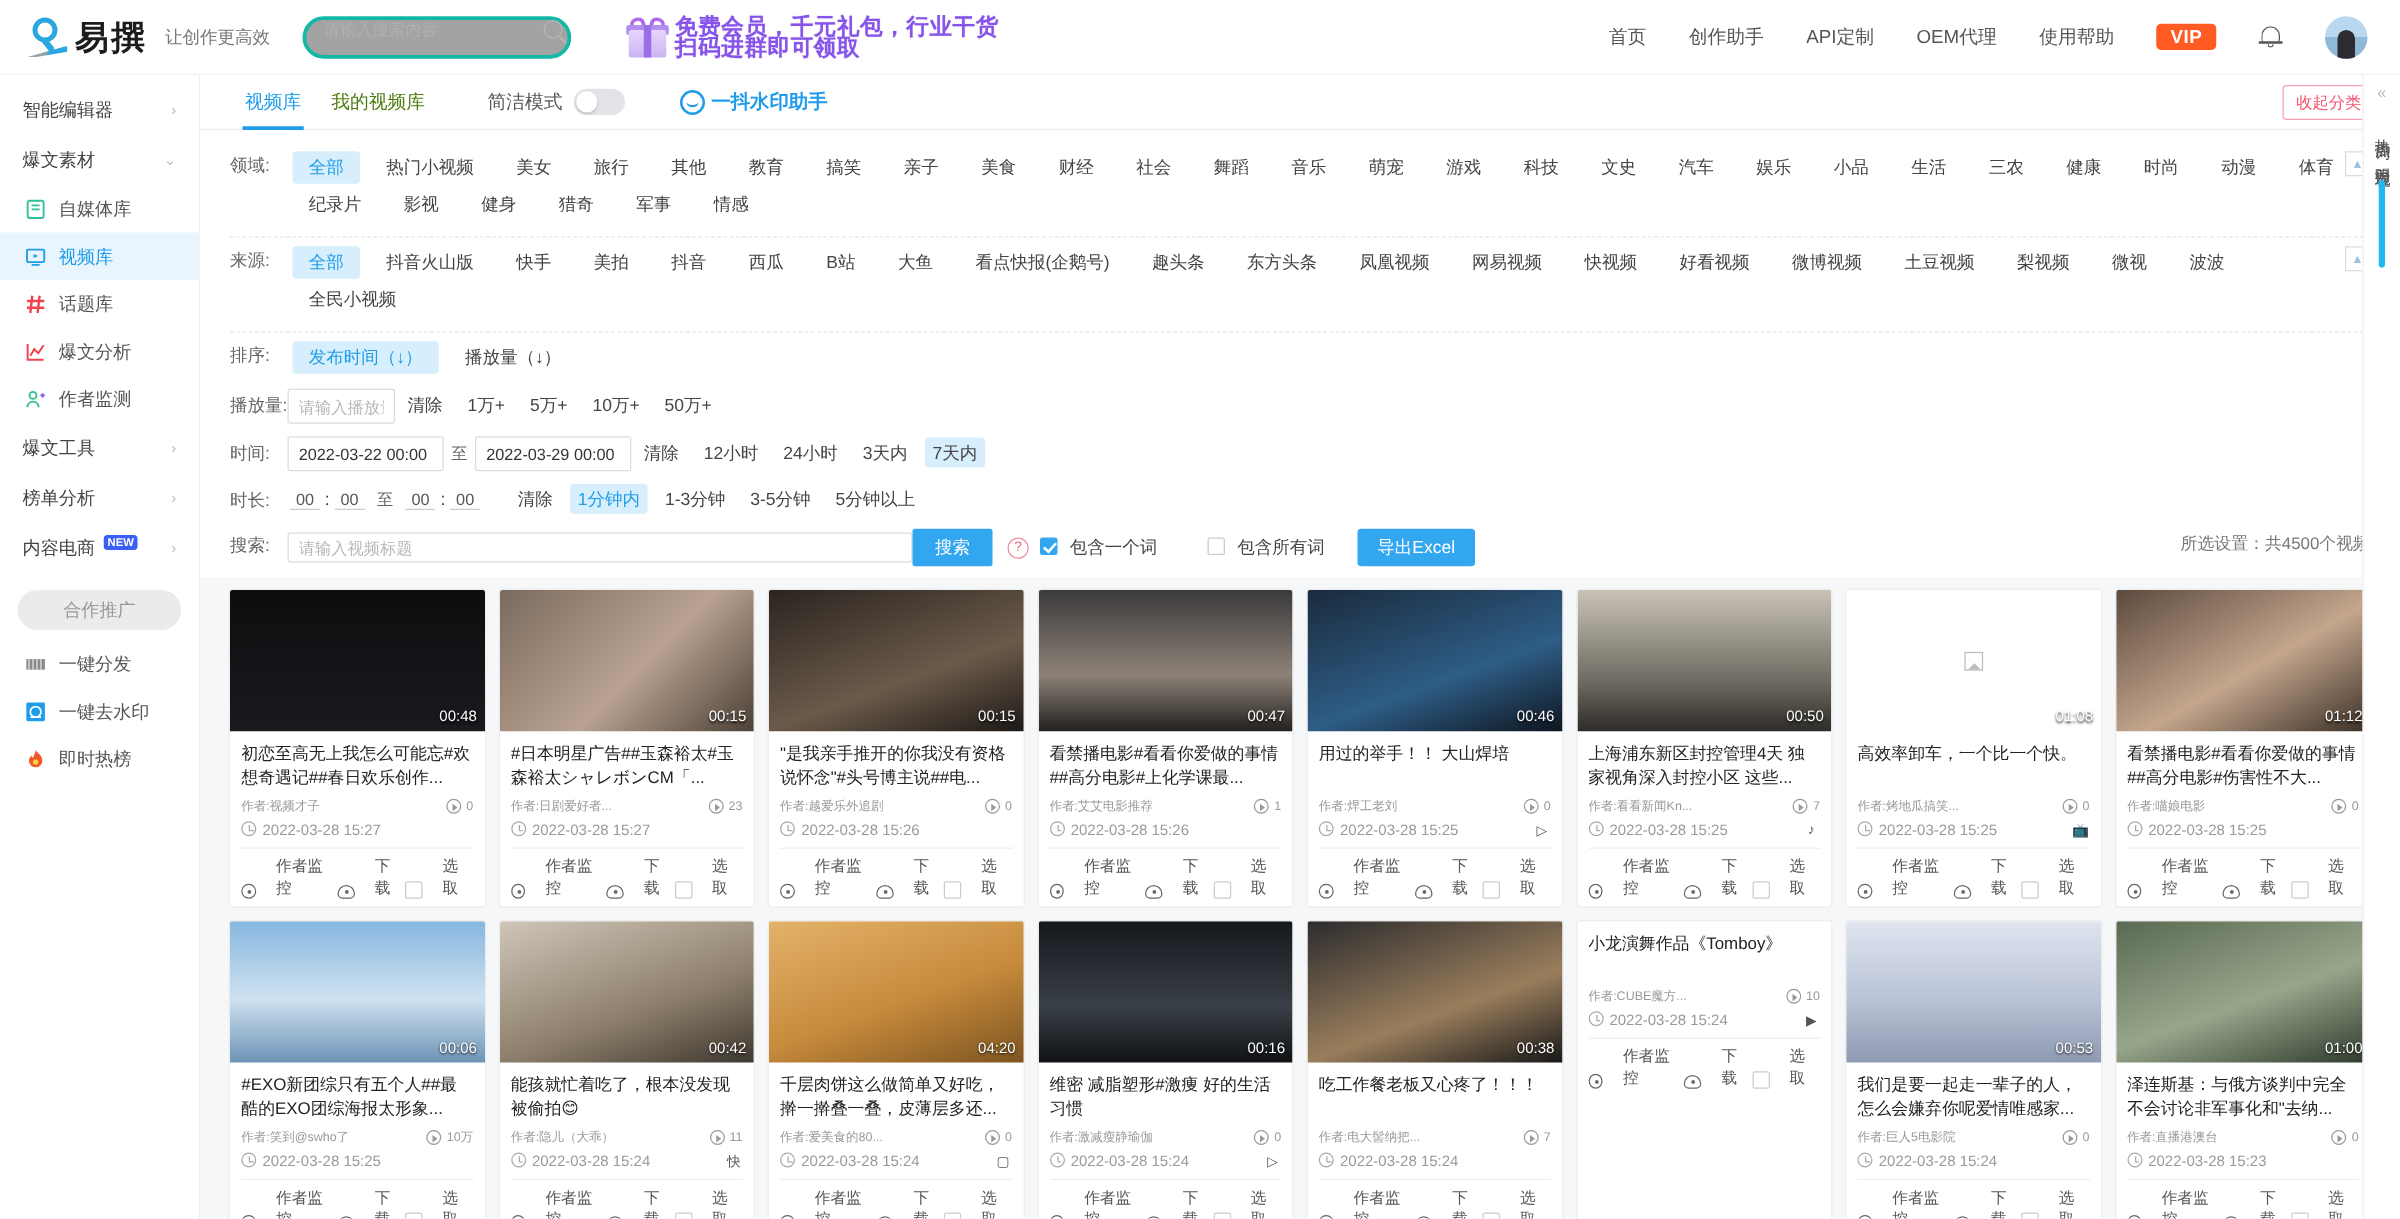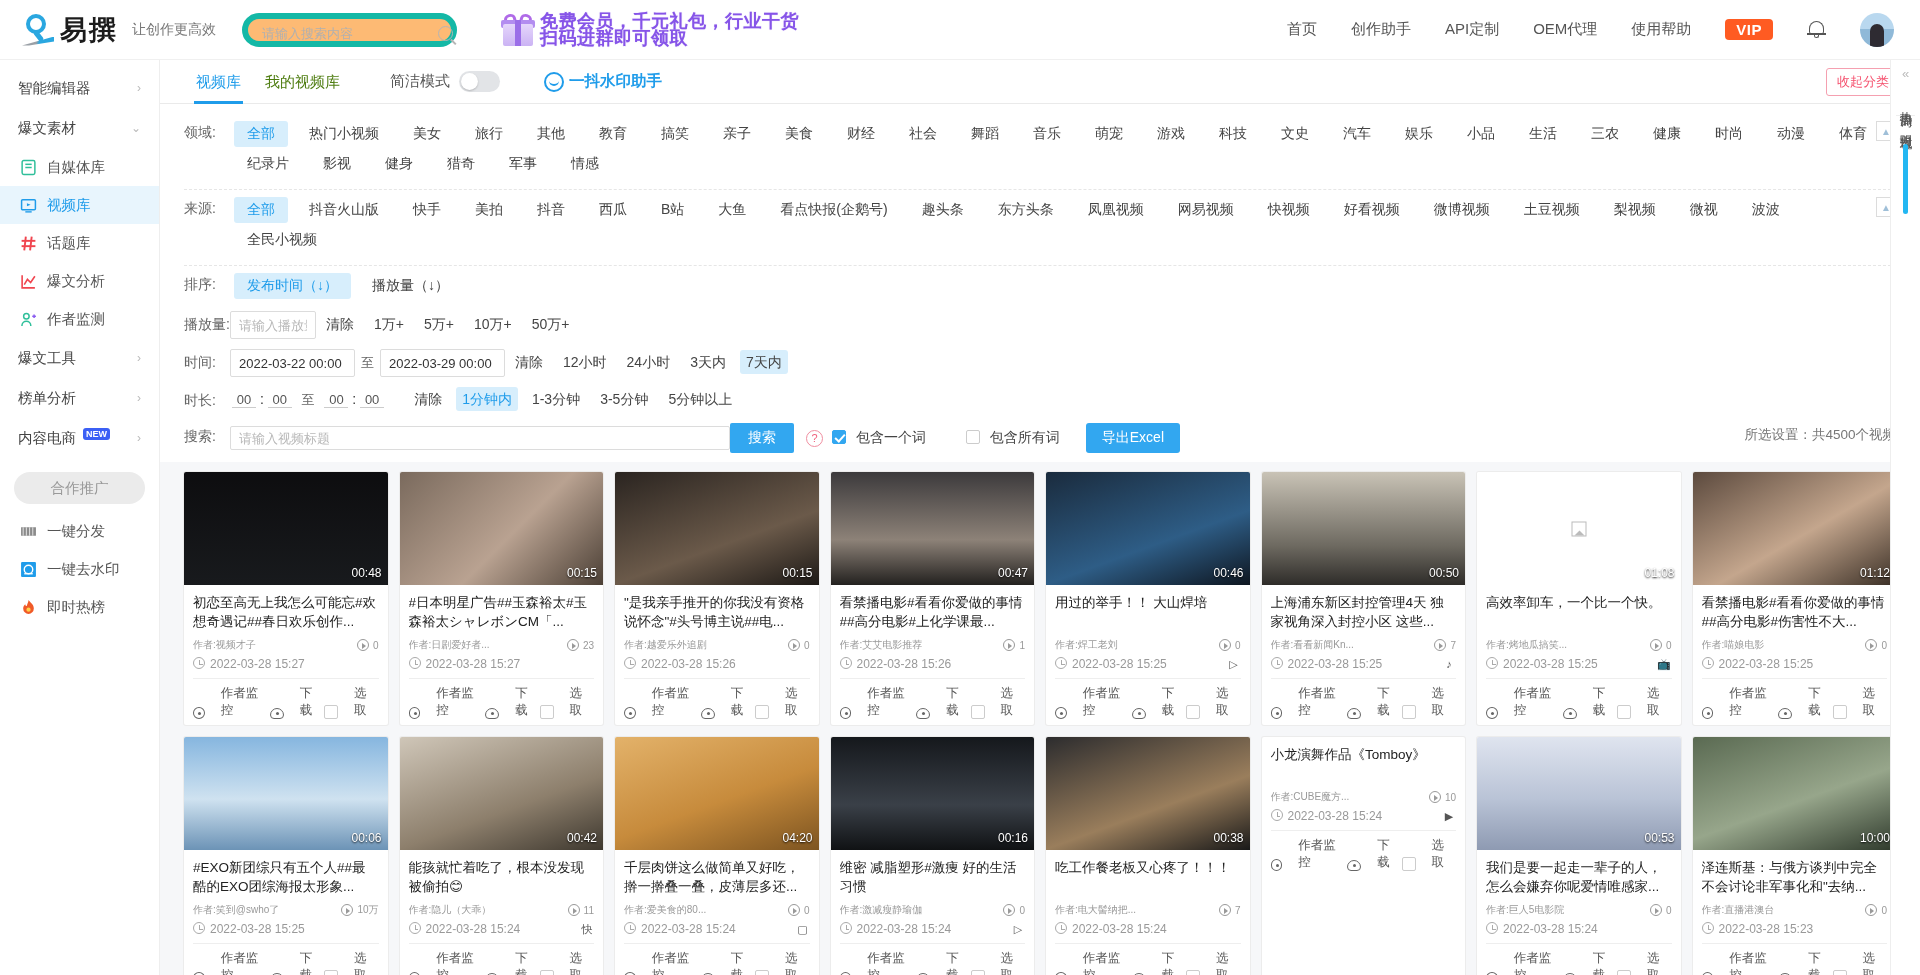--- a/index.html
+++ b/index.html
@@ -28,23 +28,23 @@
     position: absolute; left: 0px; top: 24px; width: 32px; height: 9px;
     background: linear-gradient(100deg, #9aa0a6 0 45%, #2aa7e0 55% 100%);
     clip-path: polygon(0 100%, 100% 0, 100% 55%, 22% 100%);
   }
   .logo-text {
     font-size: 27px; font-weight: bold; color: #1c1c1c; margin-left: 4px;
     letter-spacing: 2px; position: relative;
   }
   .logo-slogan { color: #777; font-size: 14px; margin-left: 14px; }
   .hsearch {
-    margin-left: 26px; width: 215px; height: 34px; border: 6px solid #14b8a6;
-    border-radius: 17px; display: flex; align-items: flex-end; padding: 0 14px;
-    background: #fdba74;
+    margin-left: 26px; width: 215px; height: 34px; border: 3px solid #14b8a6;
+    border-radius: 17px; display: flex; align-items: flex-start; padding: 0 14px;
+    background: #a3a3a3;
   }
   .hsearch input {
     border: 0; outline: 0; flex: 1; font-size: 13px; color: #333;
     font-family: "Liberation Sans", sans-serif; background: transparent;
   }
   .hsearch input::placeholder { color: #b0b0b0; }
   .mag { width: 15px; height: 15px; border: 1.6px solid #b5b5b5; border-radius: 50%;
          position: relative; flex: none; }
   .mag::after { content:""; position: absolute; right: -5px; bottom: -3px; width: 7px;
                 height: 1.6px; background: #b5b5b5; transform: rotate(45deg); }
@@ -1081,21 +1081,21 @@
                 </span>
                 <span class="c-act">
                   <span class="cbox"></span>
                   <span>选取</span>
                 </span>
               </div>
             </div>
           </div>
           <div class="card">
             <div class="thumb" style="background: linear-gradient(160deg, rgb(90, 106, 82), rgb(151, 166, 139) 55%, rgb(47, 58, 44));">
-              <div class="dur">10:00</div>
+              <div class="dur">01:00</div>
             </div>
             <div class="c-body">
               <div class="c-title">泽连斯基：与俄方谈判中完全不会讨论非军事化和"去纳...</div>
               <div class="c-meta">
                 <span class="c-author">作者:直播港澳台</span>
                 <span class="c-plays">
                   <span class="play-ico"></span>
                   <span>0</span>
                 </span>
               </div>

